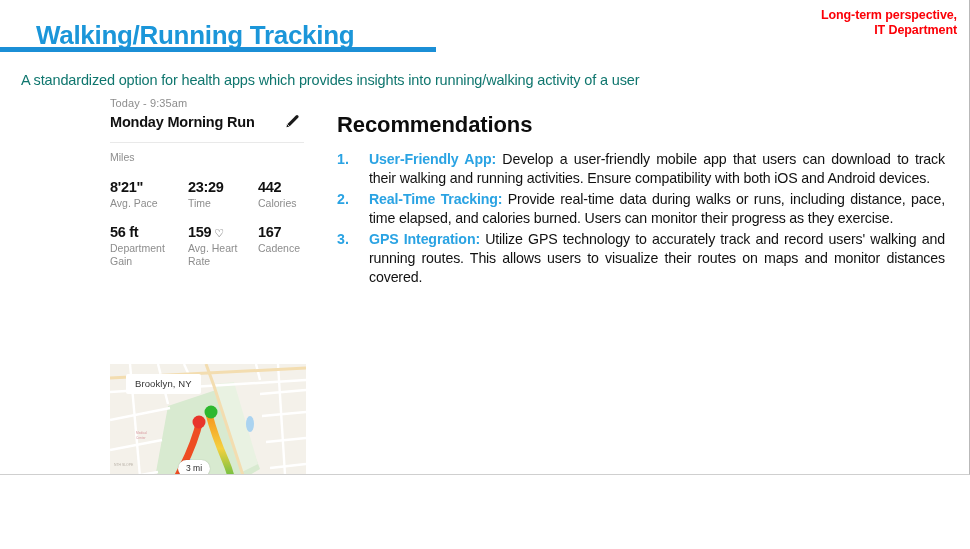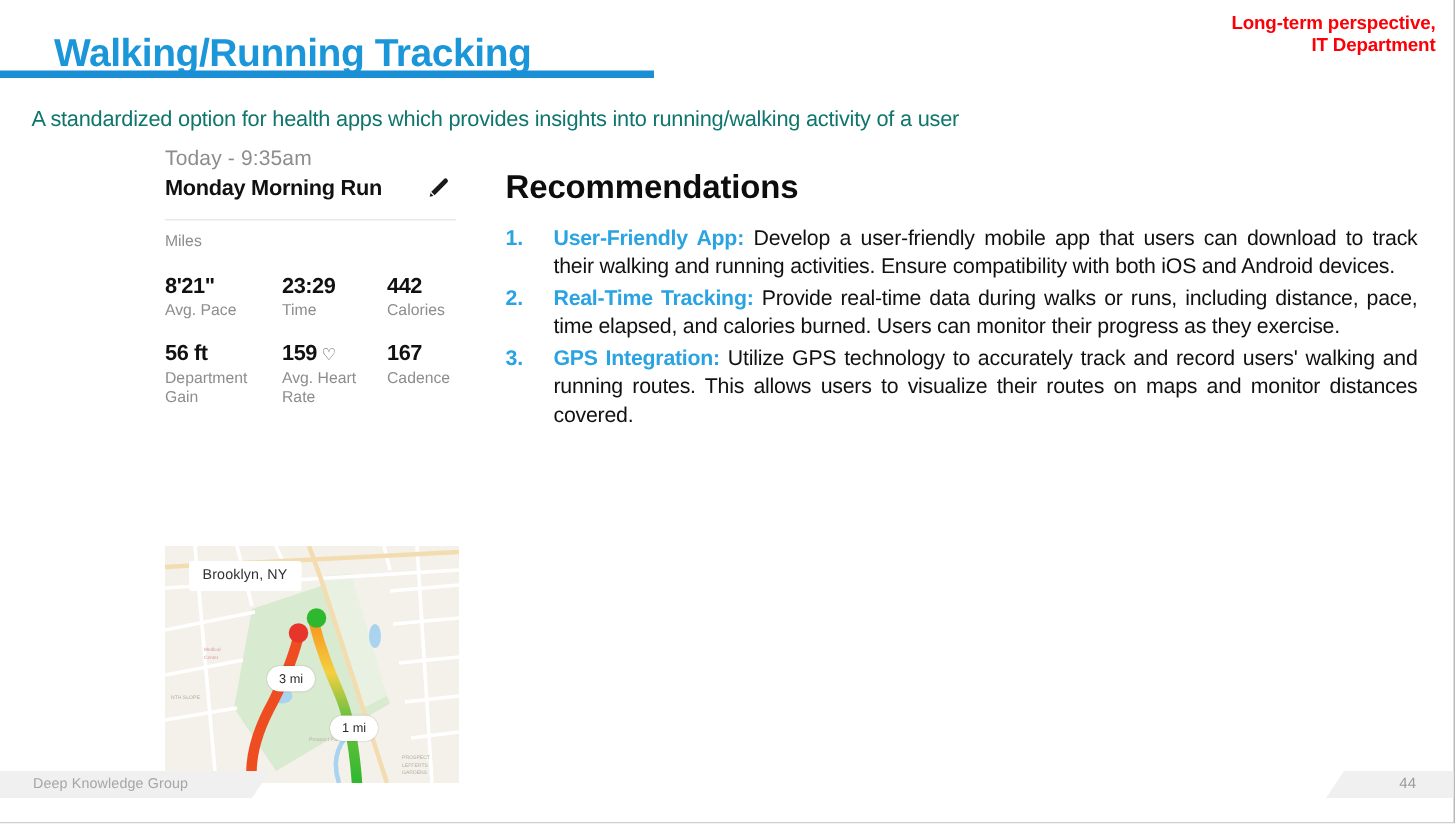--- a/index.html
+++ b/index.html
@@ -6,21 +6,21 @@
     margin: 0;
     padding: 0;
     background: #ffffff;
   }
   body {
     font-family: "Liberation Sans", sans-serif;
   }
   #slide {
     position: relative;
     width: 970px;
-    height: 549px;
+    height: 475px;
     background: #ffffff;
     overflow: hidden;
     border-right: 1px solid #b9b9b9;
     border-bottom: 1px solid #cfcfcf;
     box-sizing: border-box;
   }
   
   #corner-note {
     position: absolute;
     top: 8px;
@@ -62,21 +62,21 @@
 
   
   #app-card {
     position: absolute;
     left: 110px;
     top: 97px;
     width: 196px;
     height: 240px;
   }
   .app-date {
-    font-size: 14px;
+    font-size: 11px;
     color: #8d8d8d;
     letter-spacing: 0.1px;
   }
   .app-title-row {
     display: flex;
     align-items: center;
     justify-content: space-between;
     margin-top: 4px;
   }
   .app-title {
@@ -162,20 +162,21 @@
   }
   .map-pill {
     position: absolute;
     background: #ffffff;
     border-radius: 9px;
     font-size: 8.5px;
     color: #2a2a2a;
     padding: 3px 8px 4px 8px;
     box-shadow: 0 0 1px rgba(0,0,0,.3);
     white-space: nowrap;
+    margin-top: 16px;
   }
   #pill-3mi { left: 68px; top: 80px; }
   #pill-1mi { left: 110px; top: 113px; }
 
   
   #rec-heading {
     position: absolute;
     left: 337px;
     top: 112px;
     width: 600px;

